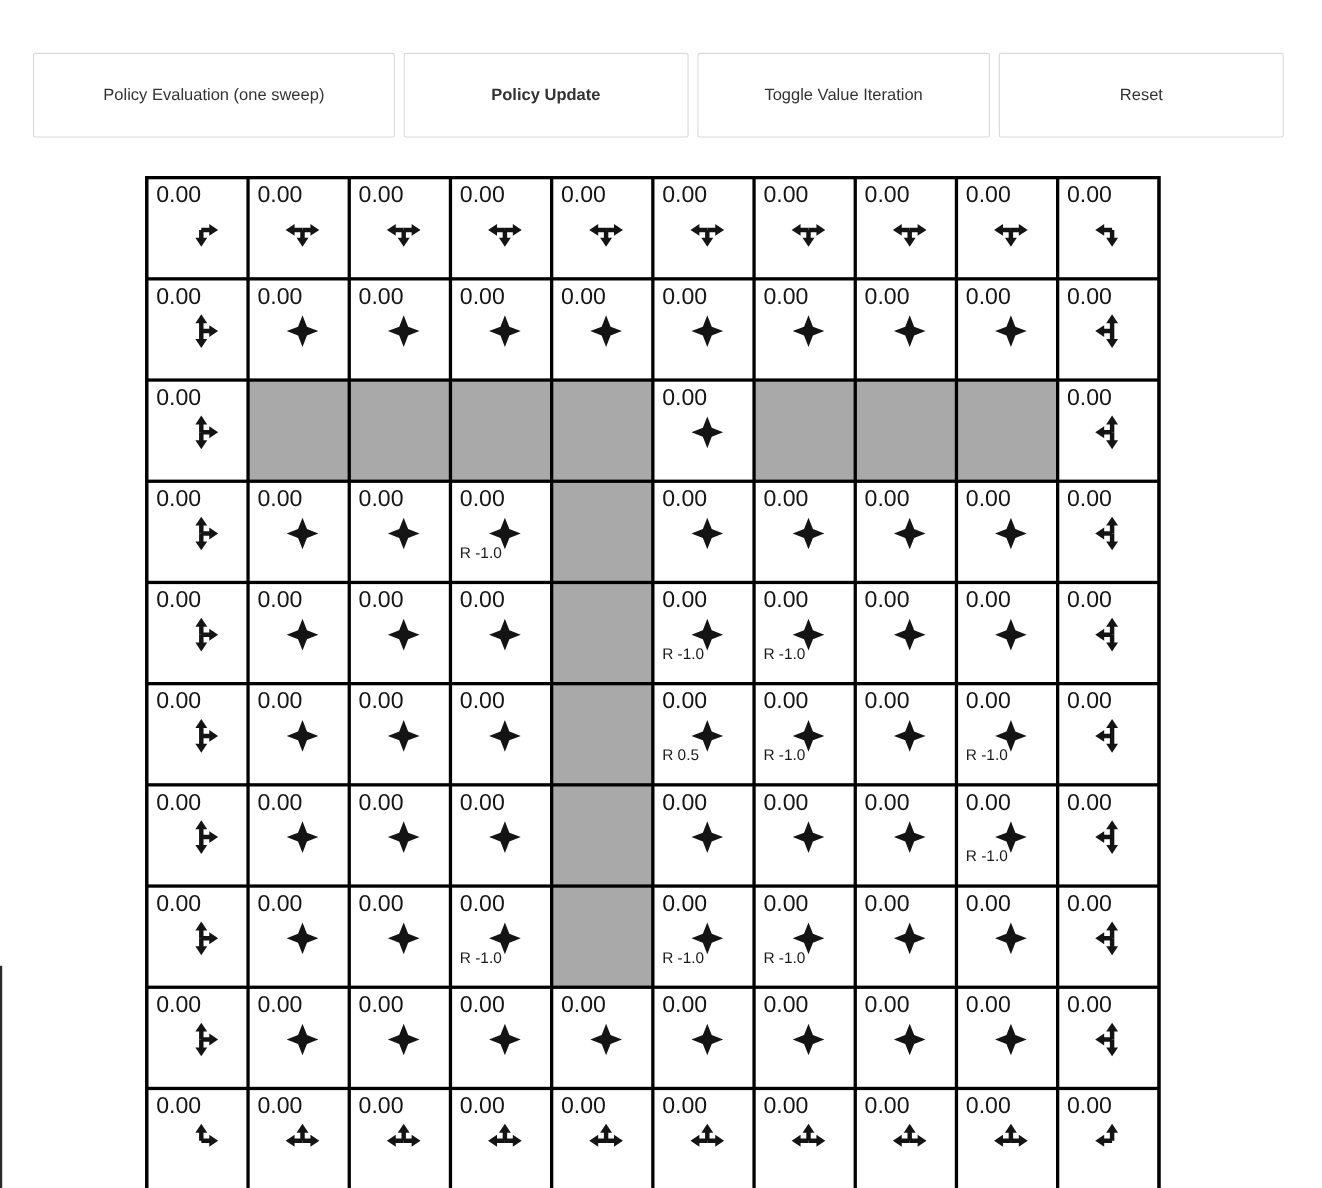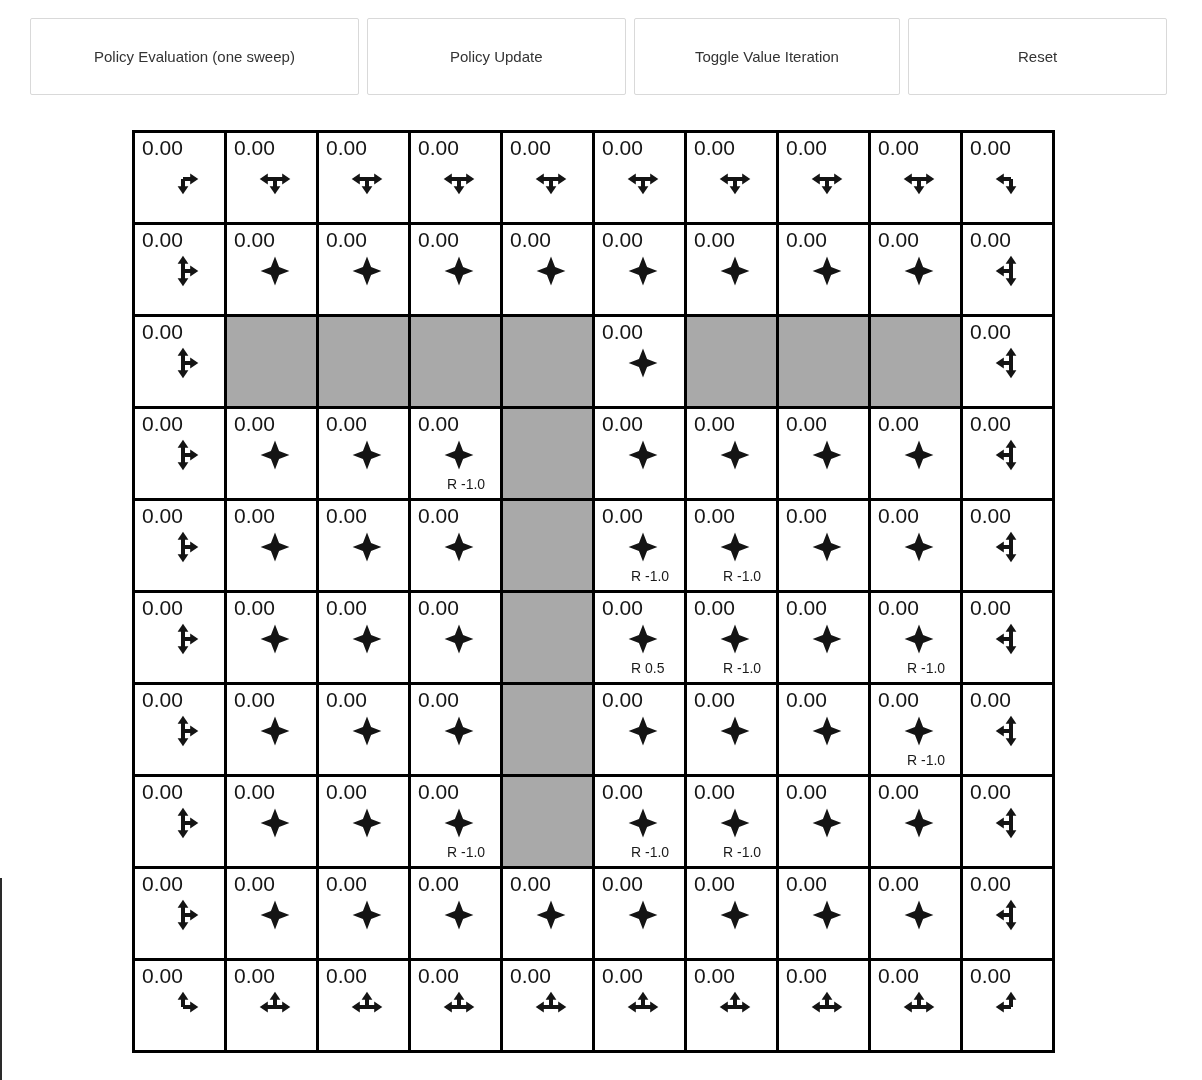--- a/index.html
+++ b/index.html
@@ -5,46 +5,46 @@
   :root{
     --wall:#a9a9a9; --grid-line:#000000; --cell-bg:#ffffff; --arrow:#141414;
     --value-text:#151515; --reward-text:#1a1a1a; --button-border:#d9d9d9; --button-text:#333333;
   }
   *{box-sizing:border-box;}
   html,body{margin:0;padding:0;}
   body{
     width:1202px;height:1080px;background:#ffffff;overflow:hidden;
     font-family:"Liberation Sans",sans-serif;position:relative;
   }
-  .toolbar{display:flex;gap:8px;padding:18px 35px 0 30px;}
+  .toolbar{display:flex;gap:8px;padding:18px 35px 0 30px;margin-top:30px;}
   .btn{
     height:77px;background:#ffffff;border:1px solid var(--button-border);border-radius:2px;
     font-family:"Liberation Sans",sans-serif;font-size:15px;color:var(--button-text);
     display:flex;align-items:center;justify-content:center;cursor:pointer;padding:0;
   }
   .btn:nth-child(1){width:333px;}
-  .btn:nth-child(2){width:262px;}
+  .btn:nth-child(2){width:262px;font-weight:bold;}
   .btn:nth-child(3){width:270px;}
   .btn:nth-child(4){width:262px;}
   .grid{
     margin:35px 0 0 132px;display:grid;
     grid-template-columns:repeat(10,89px);grid-auto-rows:89px;gap:3px;
     background:var(--grid-line);border:3px solid var(--grid-line);width:max-content;
   }
   .cell{background:var(--cell-bg);position:relative;}
   .cell.wall{background:var(--wall);}
   .val{
     position:absolute;top:3px;left:7px;font-size:21px;font-weight:500;
     color:var(--value-text);line-height:1.15;white-space:nowrap;
   }
   .arrows{position:absolute;left:54%;top:52%;transform:translate(-50%,-50%);display:block;}
   .arrows line{stroke:var(--arrow);stroke-width:4.5;}
   .arrows polygon{fill:var(--arrow);}
   .reward{
-    position:absolute;left:7px;bottom:6px;font-size:14px;color:var(--reward-text);white-space:nowrap;margin-left:29px;
+    position:absolute;left:7px;bottom:18px;font-size:14px;color:var(--reward-text);white-space:nowrap;
   }
   .edge-line{position:absolute;left:0;top:878px;width:2px;height:202px;background:#2a2a2a;}
 </style>
 </head>
 <body>
 
 <div class="toolbar" id="toolbar">
     <button class="btn">Policy Evaluation (one sweep)</button>
     <button class="btn">Policy Update</button>
     <button class="btn">Toggle Value Iteration</button>

